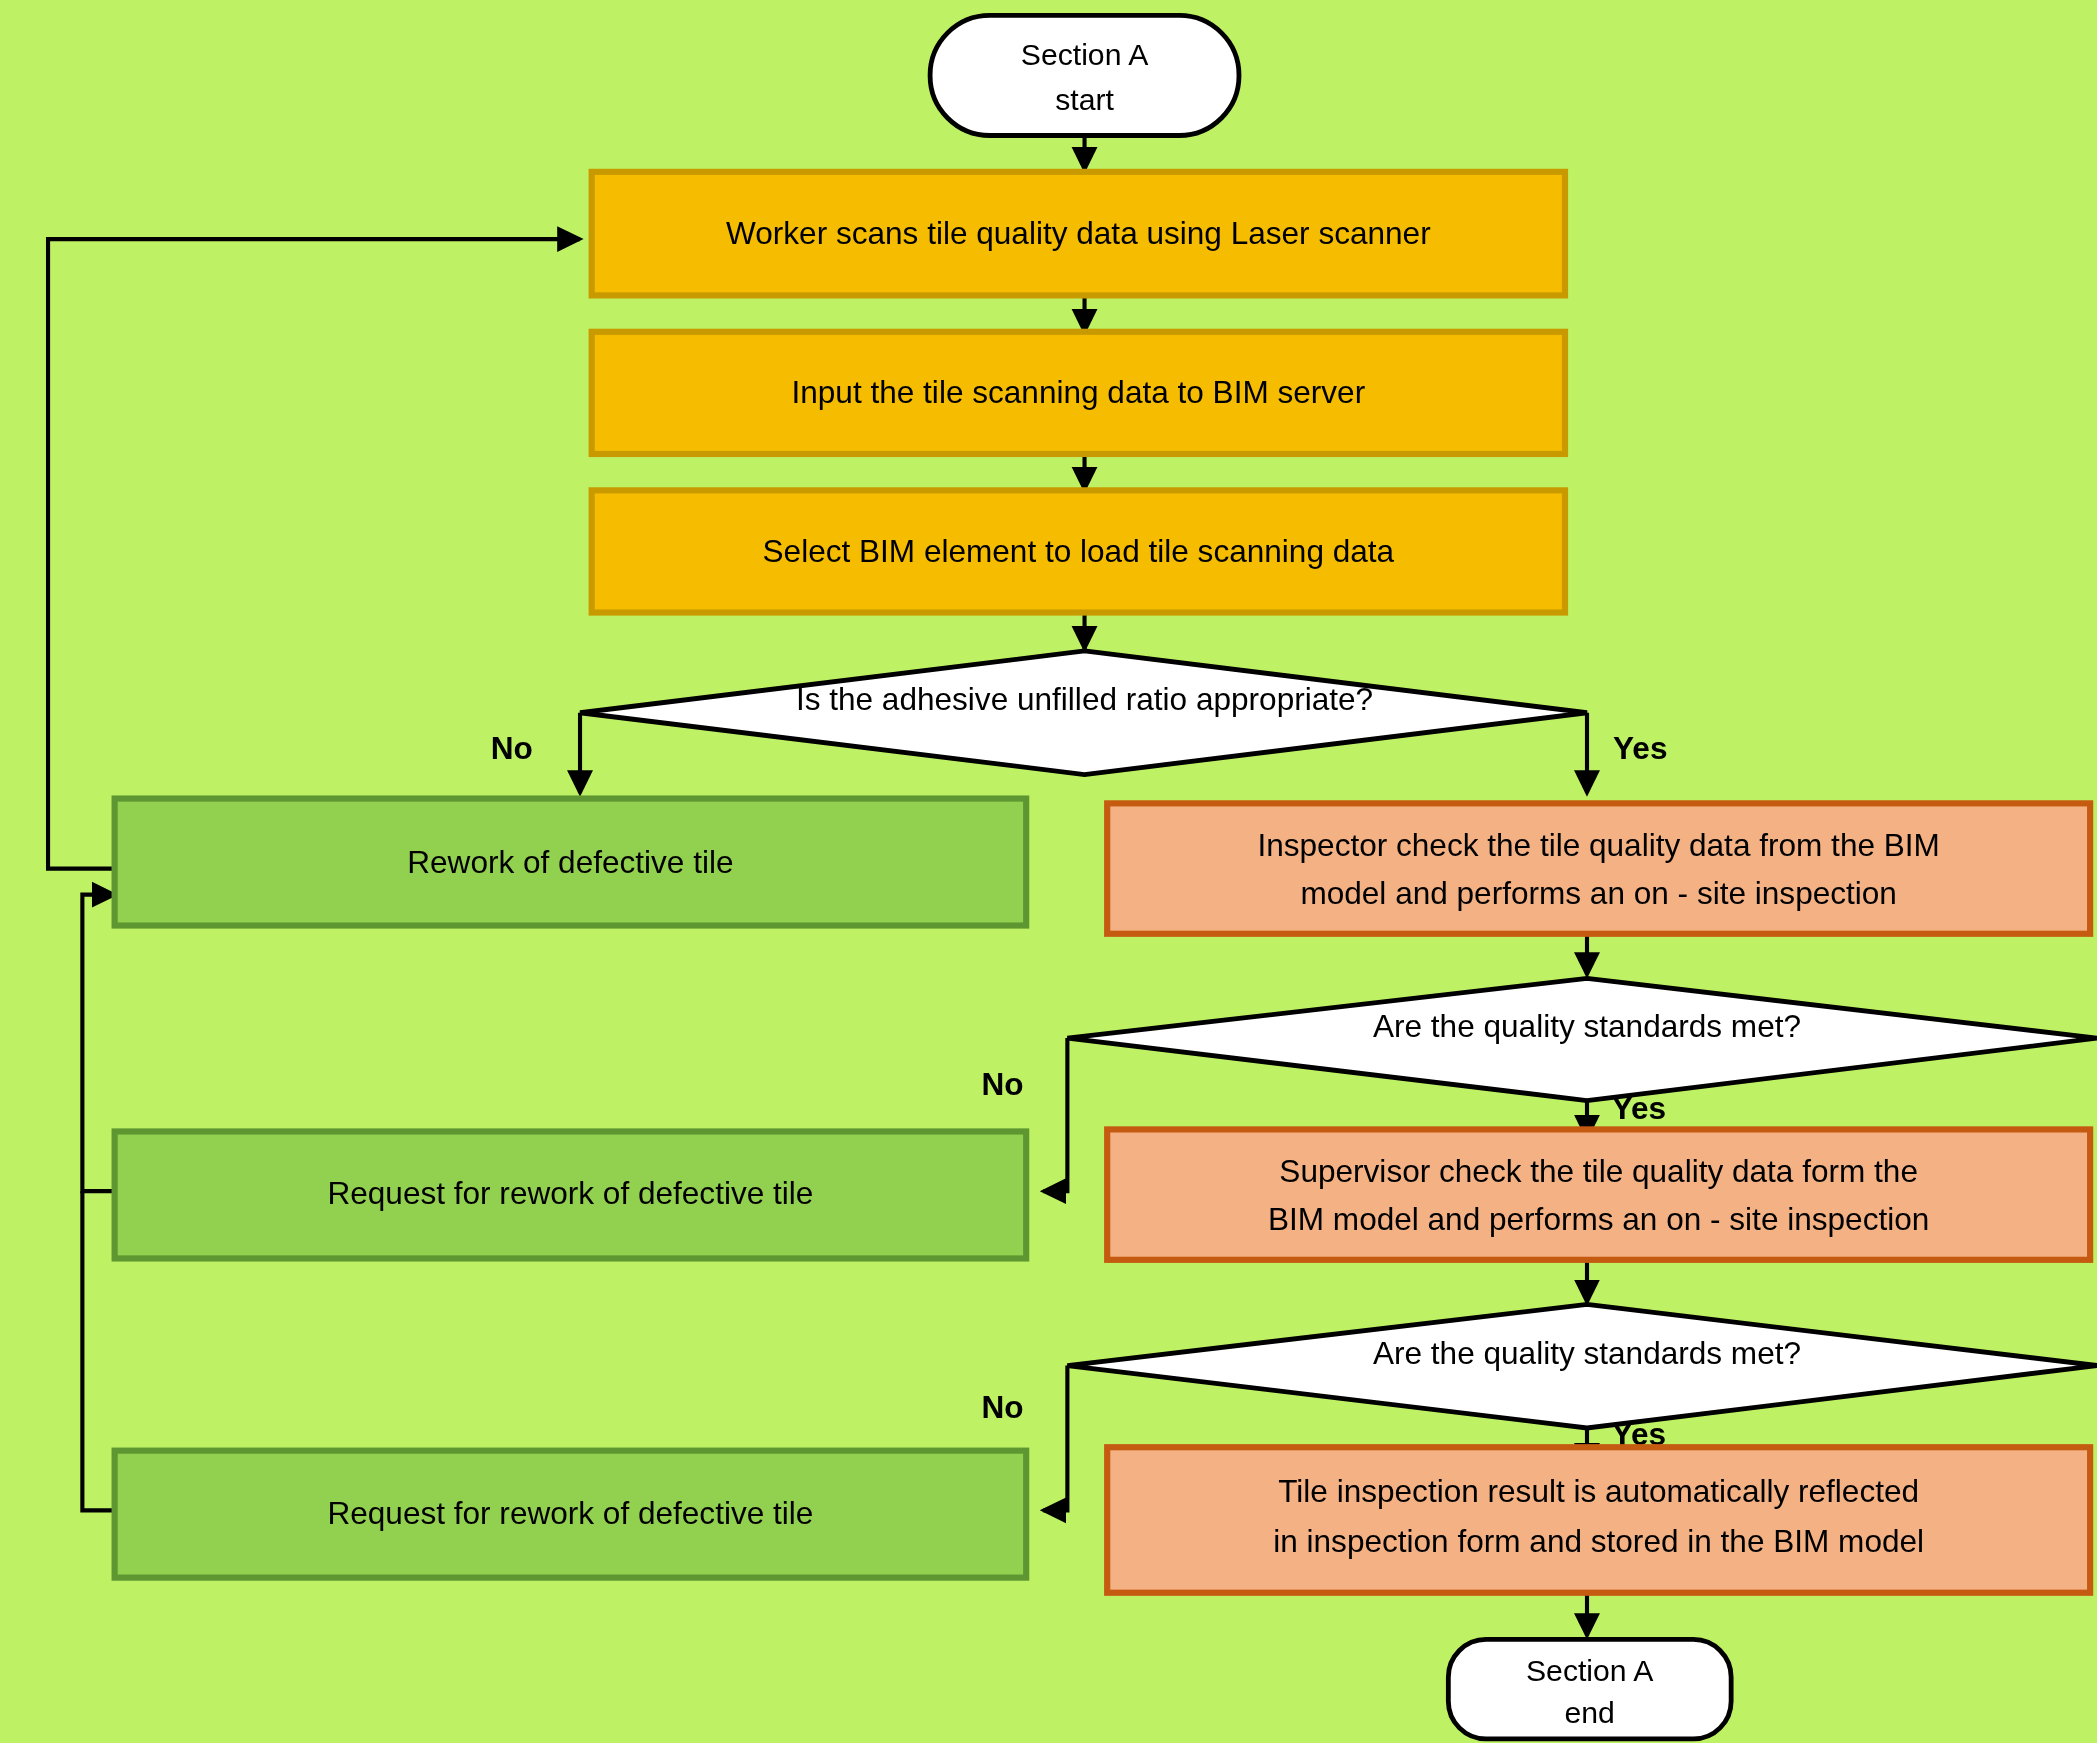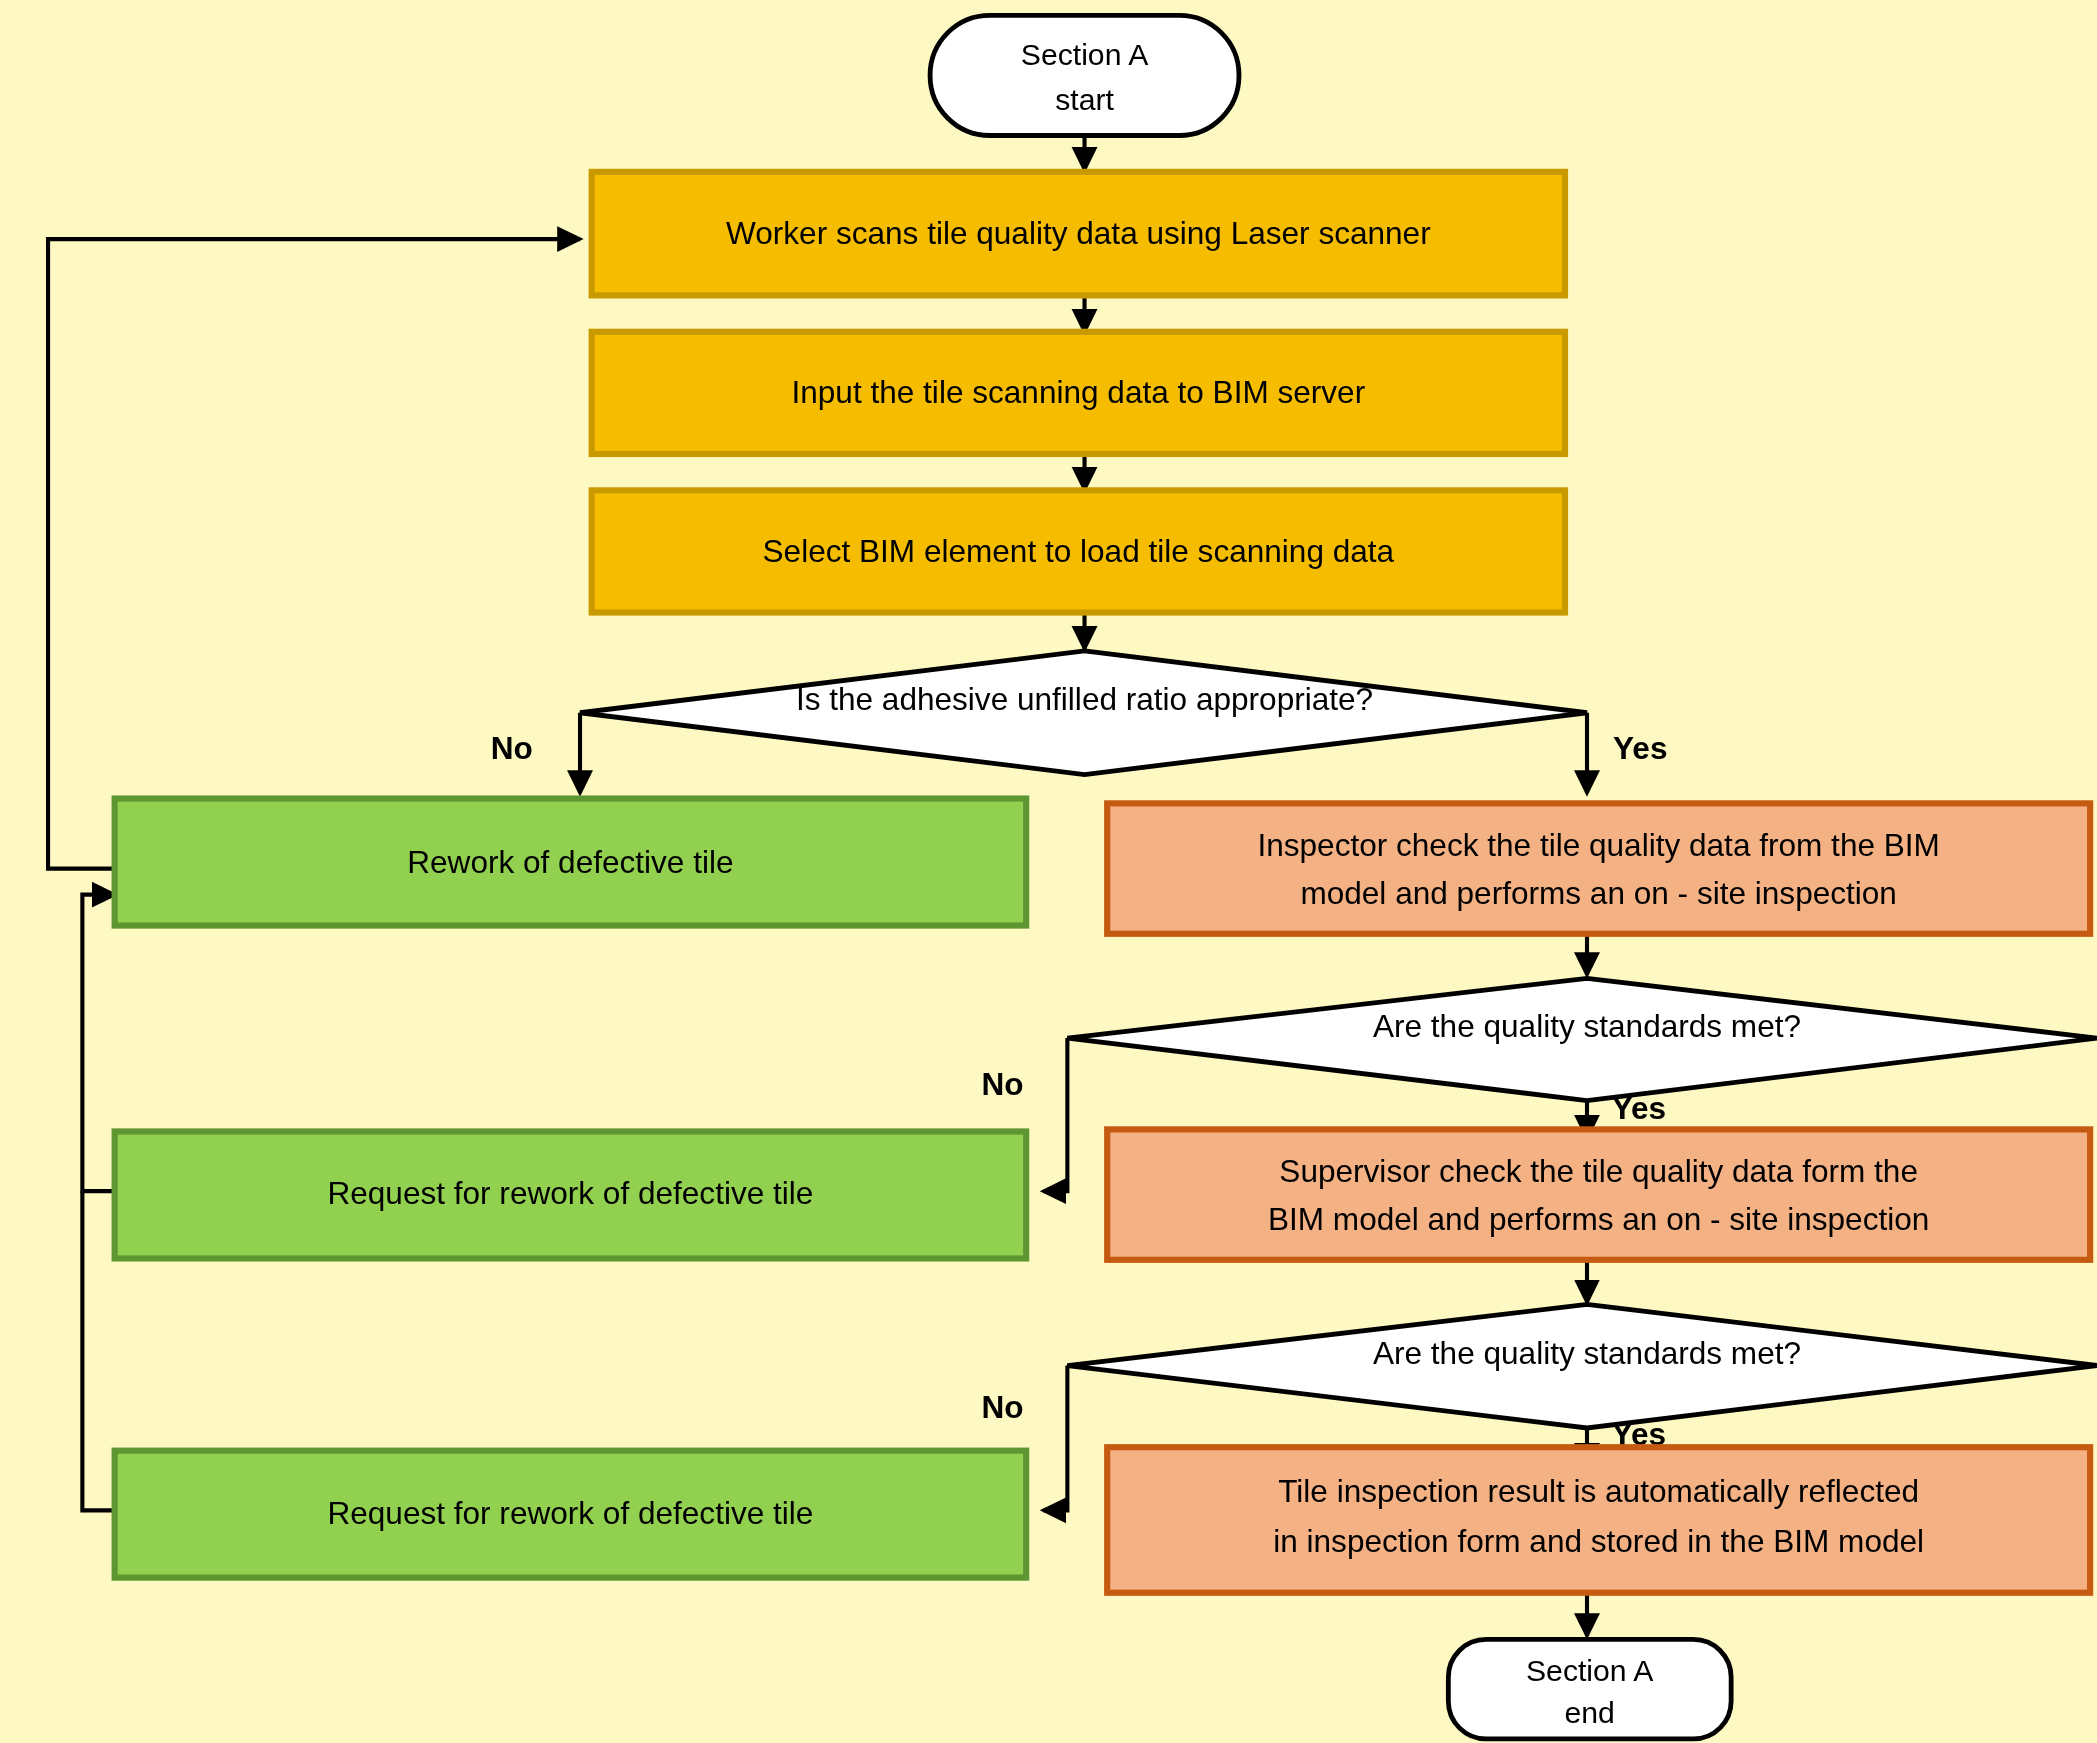--- a/index.html
+++ b/index.html
@@ -10,21 +10,21 @@
   body {
     width: 2097px;
     height: 1744px;
     font-family: "Liberation Sans", sans-serif;
     overflow: hidden;
   }
   #flowchart-root {
     position: relative;
     width: 2097px;
     height: 1744px;
-    background: #fef9c3;
+    background: #bef264;
   }
   svg.diagram {
     display: block;
     width: 2097px;
     height: 1744px;
   }
   .shape-text {
     font-family: "Liberation Sans", sans-serif;
     font-size: 46px;
     fill: #000000;

